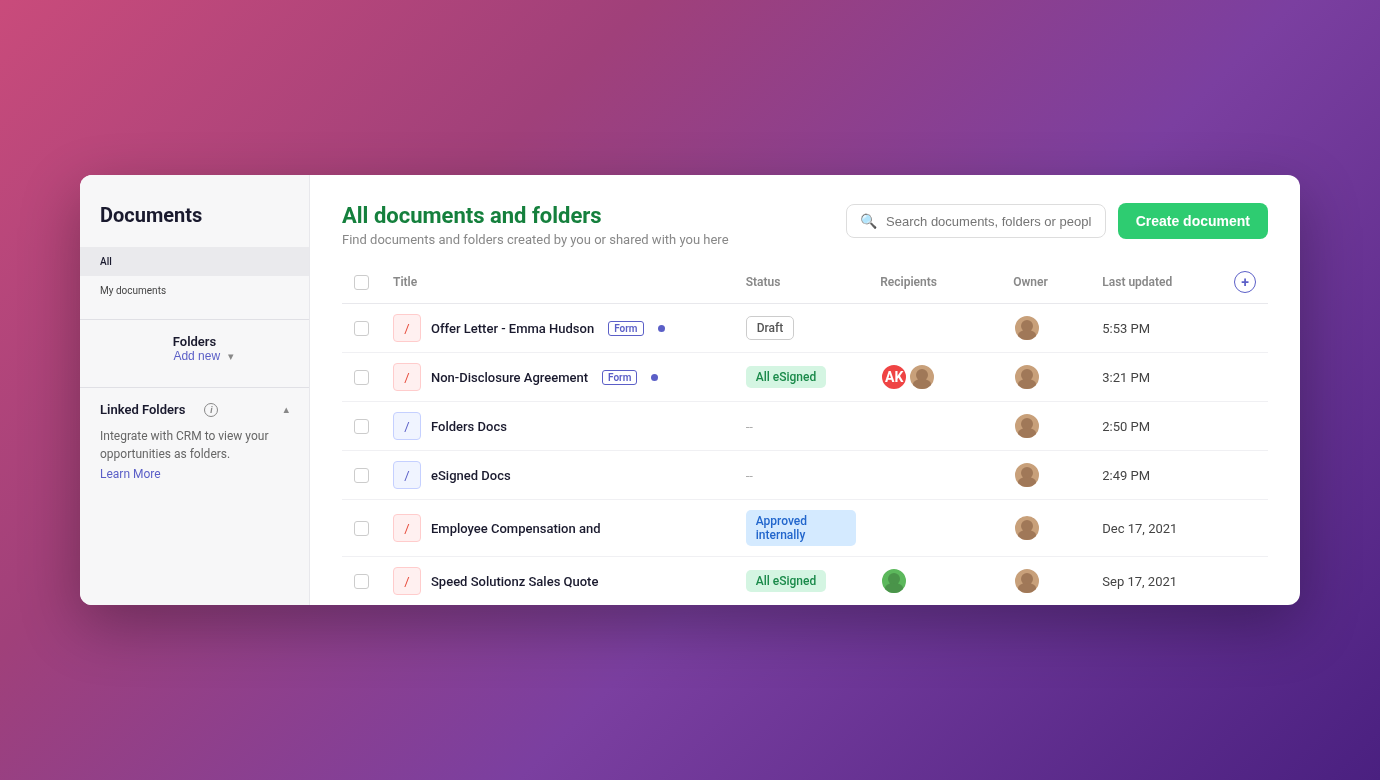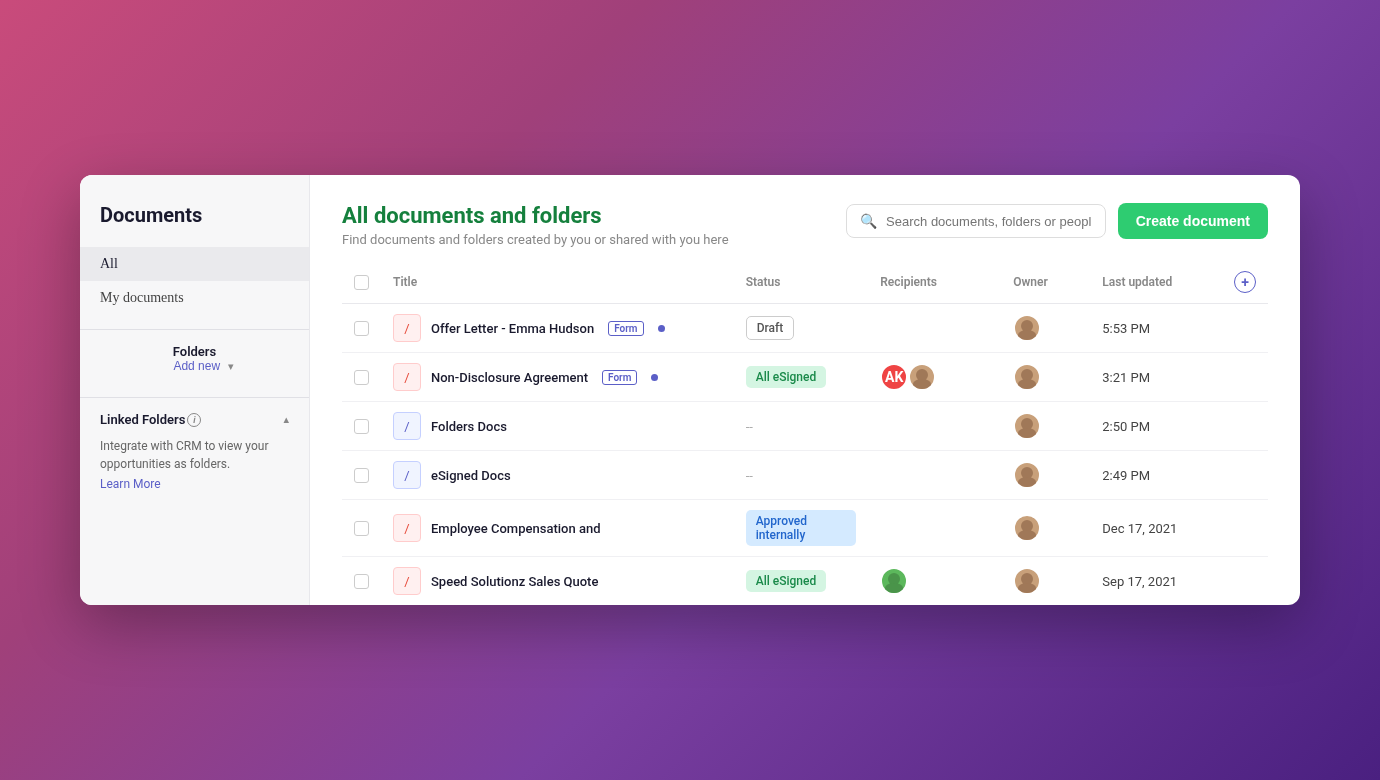--- a/index.html
+++ b/index.html
@@ -31,25 +31,24 @@
       flex-shrink: 0;
     }
     .sidebar-title {
       font-size: 20px;
       font-weight: 700;
       color: #1a1a2e;
       padding: 0 20px 20px 20px;
     }
     .sidebar-nav-item {
       padding: 9px 20px;
-      font-size: 14px;
+      font-size: 10px;
       color: #444;
       cursor: pointer;
       border-radius: 0;
-      font-family: Liberation Serif, serif;
     }
     .sidebar-nav-item.active {
       background: #eaeaed;
       font-weight: 500;
       color: #1a1a2e;
     }
     .sidebar-divider {
       height: 1px;
       background: #e0e0e5;
       margin: 14px 0;
@@ -85,21 +84,21 @@
       align-items: center;
       justify-content: space-between;
       padding: 0 20px 10px 20px;
     }
     .linked-folders-label {
       font-size: 13px;
       font-weight: 600;
       color: #1a1a2e;
       display: flex;
       align-items: center;
-      gap: 2px;
+      gap: 19px;
     }
     .info-icon {
       width: 14px;
       height: 14px;
       border-radius: 50%;
       border: 1.5px solid #888;
       color: #888;
       font-size: 9px;
       display: inline-flex;
       align-items: center;

